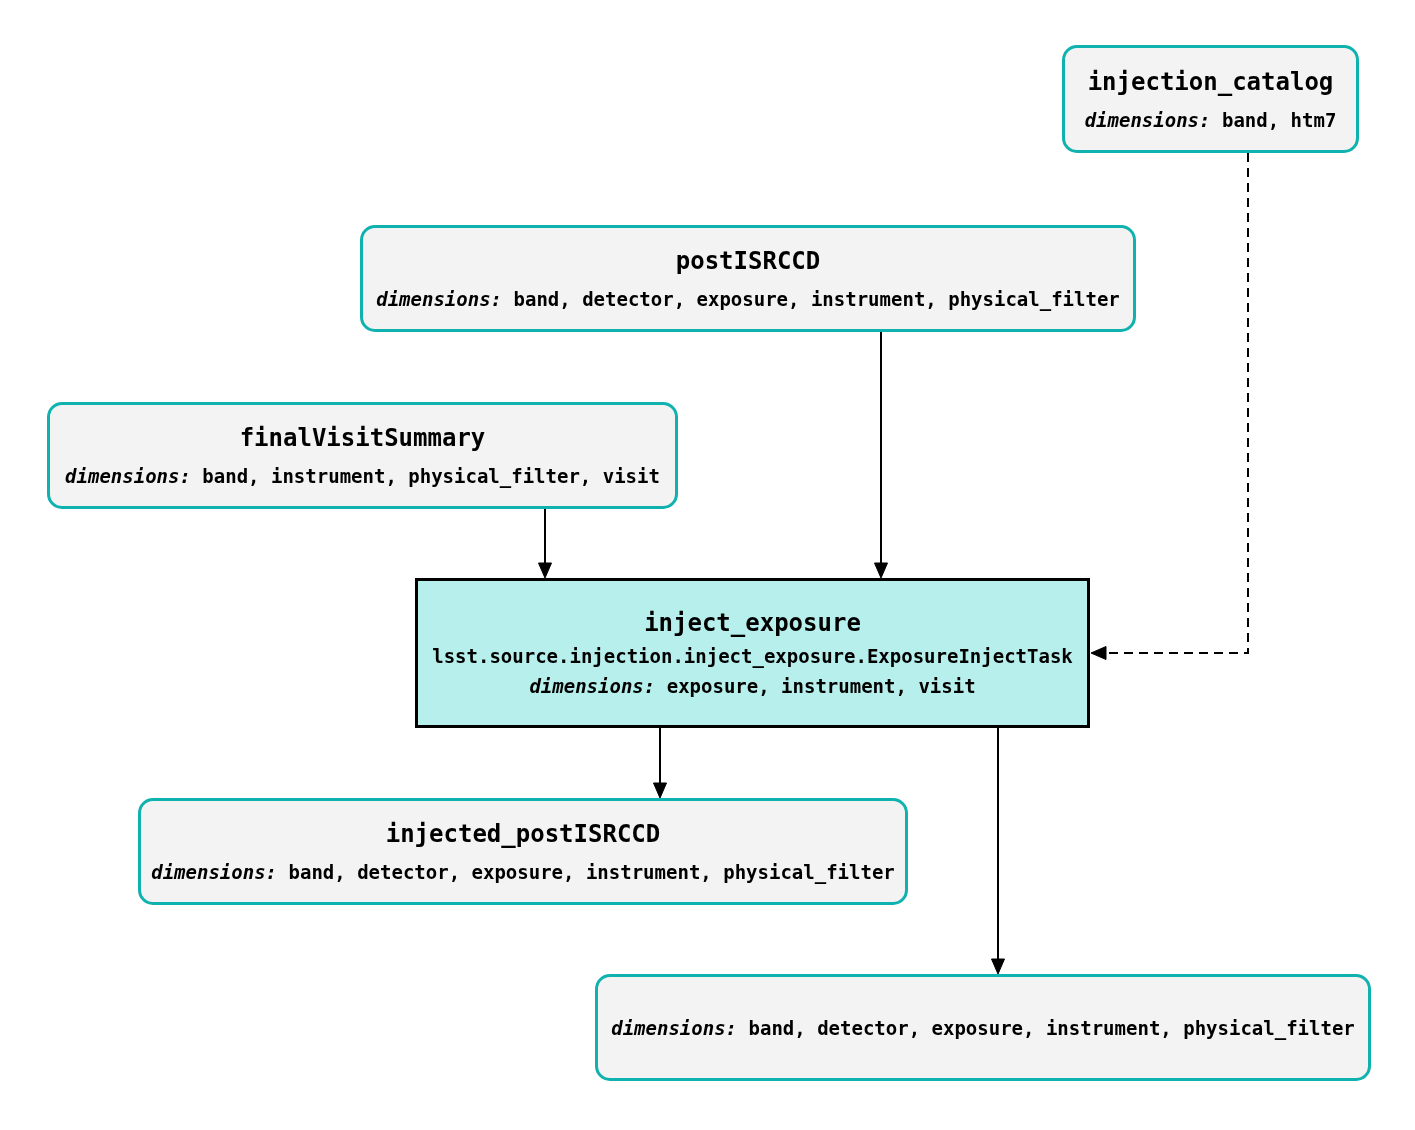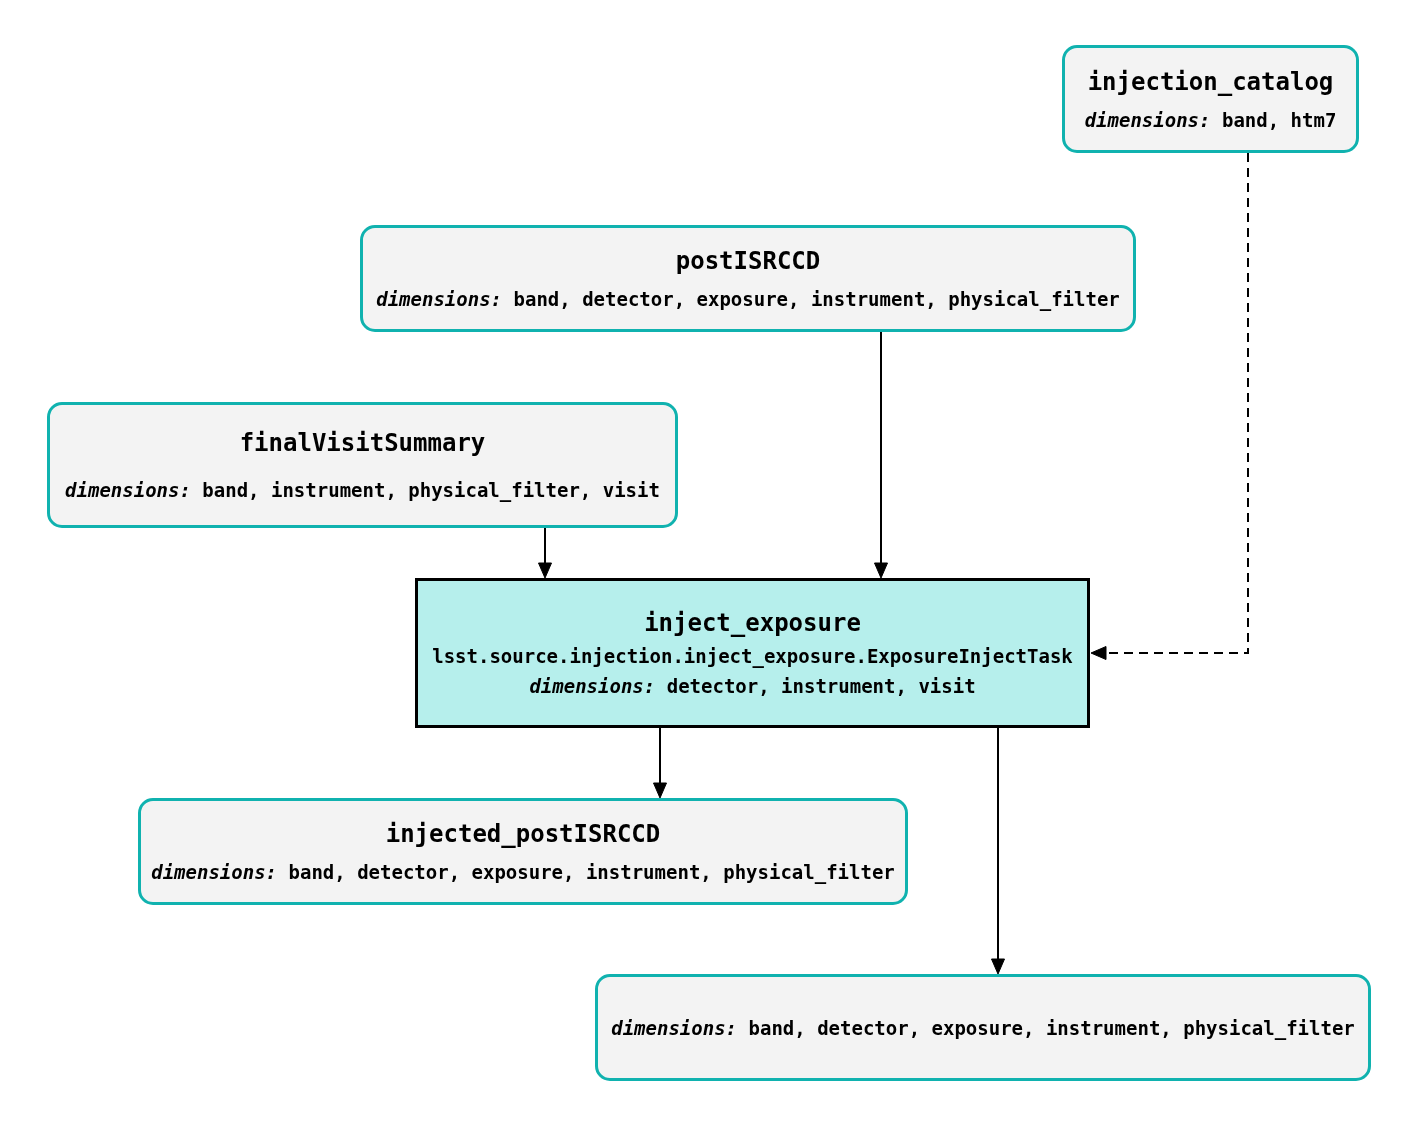--- a/index.html
+++ b/index.html
@@ -72,34 +72,34 @@
 </div>
 
 <div class="node dataset" style="left:360px;top:225px;width:776px;height:107px;">
   <div class="node-title">postISRCCD</div>
   <div class="node-line">
     <span class="dims-label">dimensions:</span>
     <span>band, detector, exposure, instrument, physical_filter</span>
   </div>
 </div>
 
-<div class="node dataset" style="left:47px;top:402px;width:631px;height:126px;">
+<div class="node dataset" style="left:47px;top:402px;width:631px;height:107px;">
   <div class="node-title">finalVisitSummary</div>
   <div class="node-line">
     <span class="dims-label">dimensions:</span>
     <span>band, instrument, physical_filter, visit</span>
   </div>
 </div>
 
 <div class="node task" style="left:415px;top:578px;width:675px;height:150px;">
   <div class="node-title">inject_exposure</div>
   <div class="node-line">lsst.source.injection.inject_exposure.ExposureInjectTask</div>
   <div class="node-line">
     <span class="dims-label">dimensions:</span>
-    <span>detector, instrument, visit</span>
+    <span>exposure, instrument, visit</span>
   </div>
 </div>
 
 <div class="node dataset" style="left:138px;top:798px;width:770px;height:107px;">
   <div class="node-title">injected_postISRCCD</div>
   <div class="node-line">
     <span class="dims-label">dimensions:</span>
     <span>band, detector, exposure, instrument, physical_filter</span>
   </div>
 </div>

